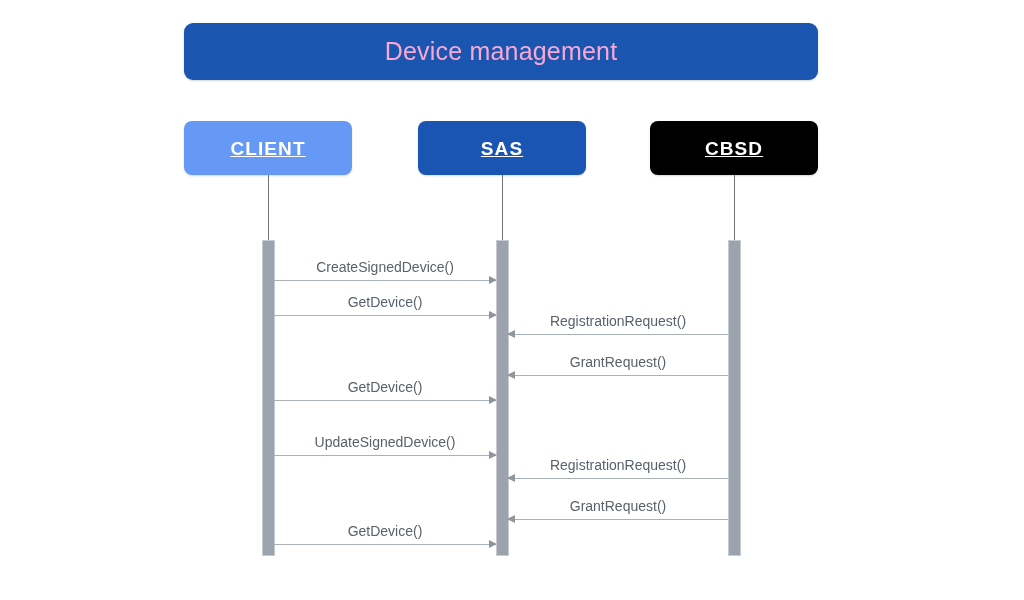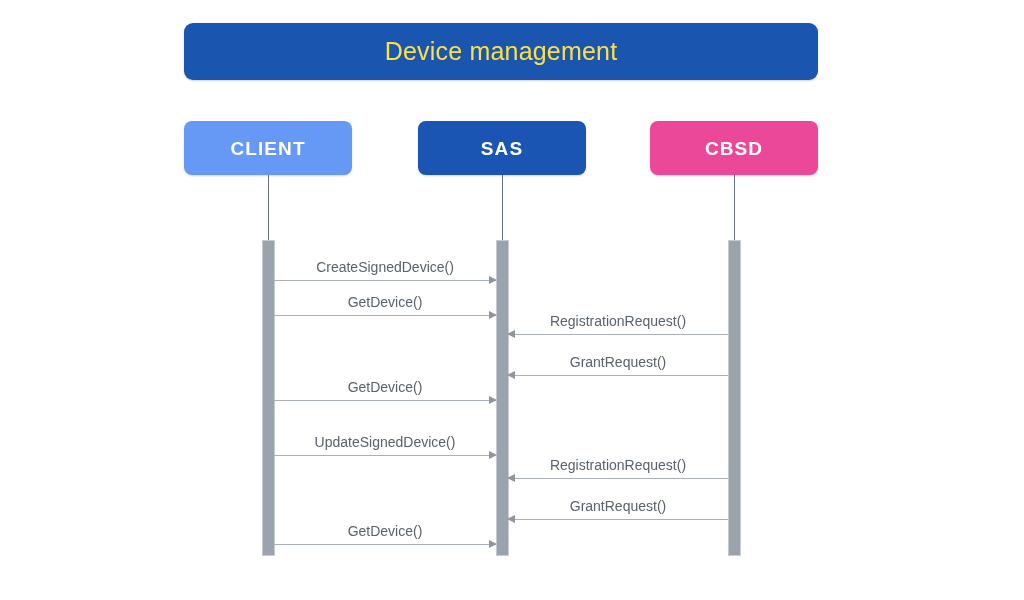--- a/index.html
+++ b/index.html
@@ -32,21 +32,21 @@
     width: 634px;
     height: 57px;
     background: #1a56b0;
     border-radius: 9px;
     display: flex;
     align-items: center;
     justify-content: center;
     box-shadow: 0 1px 2px rgba(0,0,0,0.18);
   }
   .title-bar .title-text {
-    color: #fde047;
+    color: #f9a8d4;
     font-size: 25px;
     font-weight: 400;
     letter-spacing: 0.2px;
     line-height: 1;
   }
 
   
   .participant {
     position: absolute;
     top: 121px;
@@ -56,20 +56,21 @@
     align-items: center;
     justify-content: center;
     box-shadow: 0 1px 2px rgba(0,0,0,0.16);
   }
   .participant .participant-label {
     color: #ffffff;
     font-size: 19px;
     font-weight: 700;
     letter-spacing: 1.1px;
     line-height: 1;
+    text-decoration: underline;
   }
 
   
   .lifeline {
     position: absolute;
     width: 1px;
     background: #6b7280;
   }
   .activation {
     position: absolute;
@@ -131,21 +132,21 @@
   </div>
 
   <div class="participant" id="participant-client" style="left: 184px; width: 168px; background: rgb(102, 153, 245);">
     <span class="participant-label">CLIENT</span>
   </div>
 
   <div class="participant" id="participant-sas" style="left: 418px; width: 168px; background: rgb(27, 85, 179);">
     <span class="participant-label">SAS</span>
   </div>
 
-  <div class="participant" id="participant-cbsd" style="left: 650px; width: 168px; background: #ec4899;">
+  <div class="participant" id="participant-cbsd" style="left: 650px; width: 168px; background: #000000;">
     <span class="participant-label">CBSD</span>
   </div>
 
   <div id="lifeline-layer">
       <div class="lifeline" style="left: 268px; top: 175px; height: 66px; background: rgb(107, 114, 128);"></div>
       <div class="lifeline" style="left: 502px; top: 175px; height: 66px; background: rgb(107, 114, 128);"></div>
       <div class="lifeline" style="left: 734px; top: 175px; height: 66px; background: rgb(107, 114, 128);"></div>
     </div>
   <div id="activation-layer">
       <div class="activation" style="left: 262px; top: 240px; height: 316px; background: rgb(155, 163, 173);"></div>

